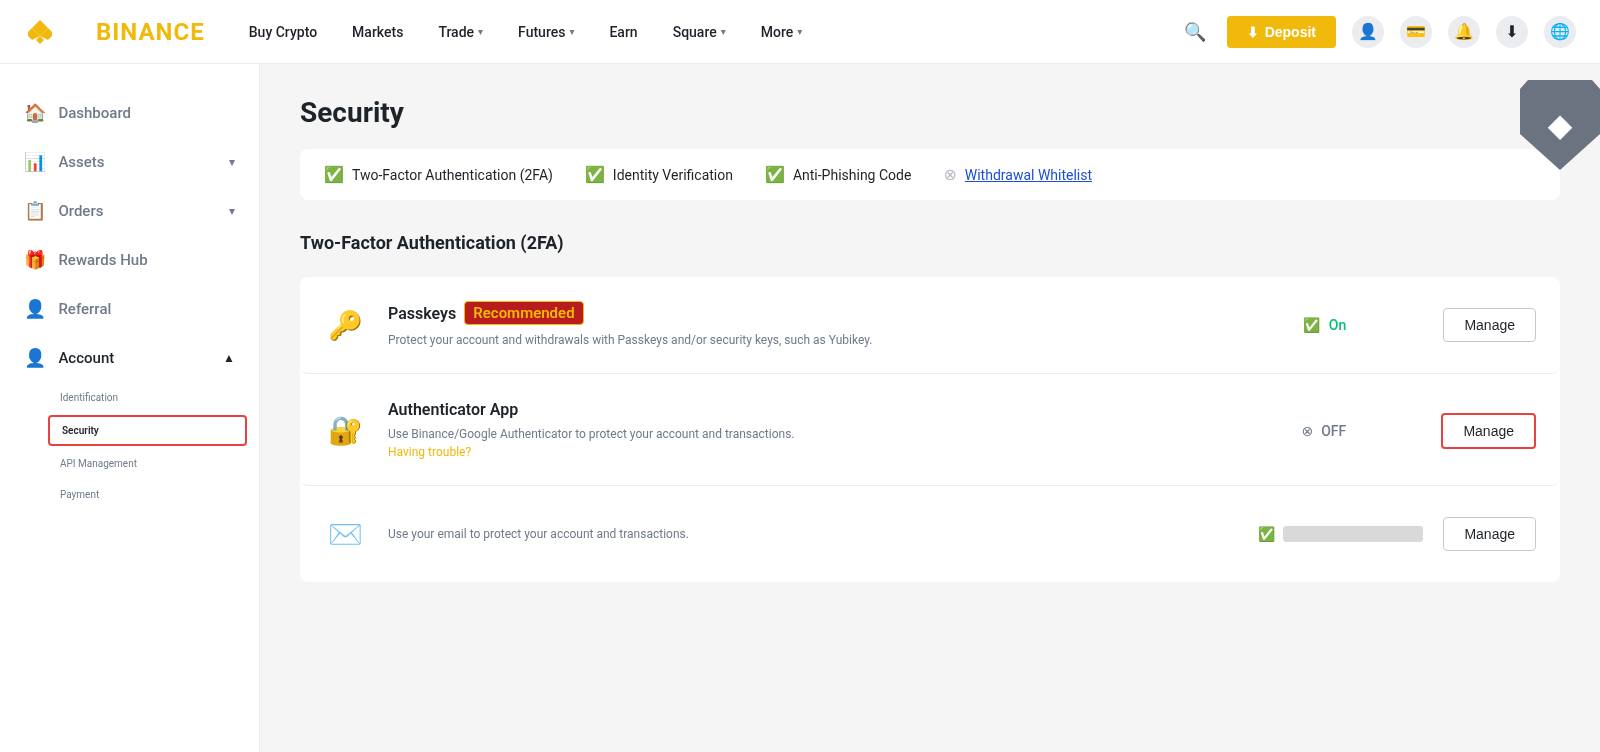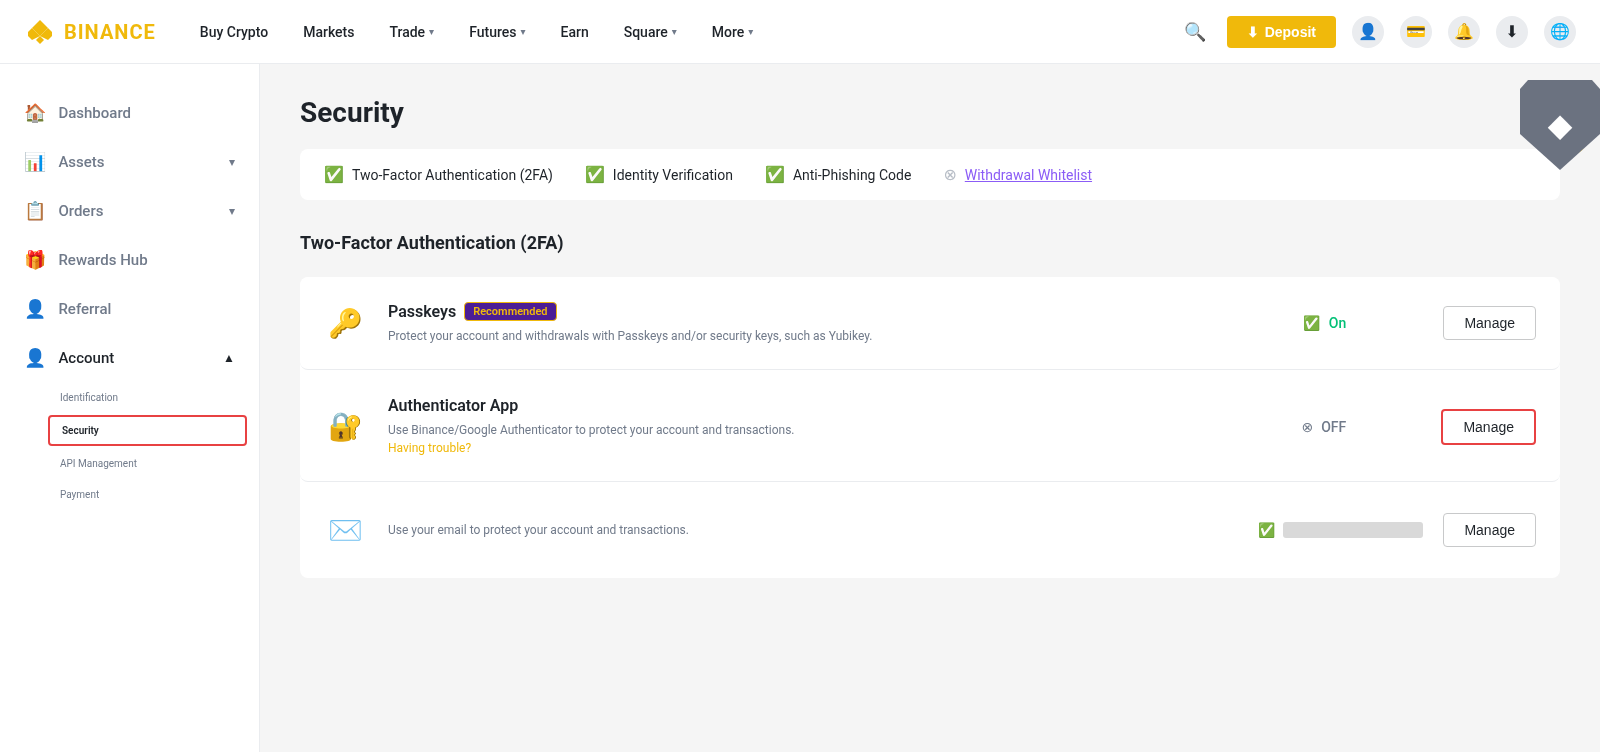--- a/index.html
+++ b/index.html
@@ -5,21 +5,21 @@
     * { box-sizing: border-box; margin: 0; padding: 0; }
     body { font-family: -apple-system, BlinkMacSystemFont, 'Segoe UI', Roboto, sans-serif; background: #f5f5f5; color: #1e2329; font-size: 14px; }
 
     
     .topnav {
       display: flex; align-items: center; background: #fff; border-bottom: 1px solid #eaecef;
       padding: 0 24px; height: 64px; position: sticky; top: 0; z-index: 100;
     }
     .topnav-logo { display: flex; align-items: center; gap: 8px; margin-right: 32px; }
     .logo-diamond { width: 32px; height: 32px; }
-    .logo-text { font-size: 20px; font-weight: 700; color: #f0b90b; letter-spacing: 1px; }
+    .logo-text { font-size: 24px; font-weight: 700; color: #f0b90b; letter-spacing: 1px; margin-left: 32px; }
     .topnav-links { display: flex; gap: 11px; flex: 1; }
     .nav-item {
       padding: 8px 12px; font-size: 14px; font-weight: 500; color: #1e2329;
       cursor: pointer; border-radius: 4px; display: flex; align-items: center; gap: 4px;
       white-space: nowrap;
     }
     .nav-item .chevron { font-size: 10px; color: #707a8a; }
     .topnav-actions { display: flex; align-items: center; gap: 16px; }
     .btn-deposit {
       background: #f0b90b; color: #fff; border: none; border-radius: 4px;
@@ -57,35 +57,35 @@
 
     
     .page-title { font-size: 28px; font-weight: 700; color: #1e2329; margin-bottom: 20px; }
     .security-status-bar {
       display: flex; align-items: center; gap: 32px; background: #fff;
       border-radius: 8px; padding: 16px 24px; margin-bottom: 32px;
     }
     .status-item { display: flex; align-items: center; gap: 8px; font-size: 14px; color: #1e2329; }
     .status-check { color: #02c076; font-size: 16px; }
     .status-grey { color: #b7bdc6; font-size: 16px; }
-    .status-link { color: #8b5cf6; text-decoration: underline; cursor: pointer; }
+    .status-link { color: #1d4ed8; text-decoration: underline; cursor: pointer; }
 
     
     .section-title { font-size: 18px; font-weight: 700; color: #1e2329; margin-bottom: 24px; }
 
     
     .security-card {
       background: #fff; border-radius: 8px; padding: 24px; margin-bottom: 2px;
       display: flex; align-items: center; gap: 20px; border-bottom: 1px solid #eaecef;
     }
     .security-card:last-child { border-bottom: none; }
     .card-icon { width: 44px; height: 44px; flex-shrink: 0; display: flex; align-items: center; justify-content: center; font-size: 28px; }
     .card-info { flex: 1; }
     .card-title { font-size: 16px; font-weight: 600; color: #1e2329; margin-bottom: 6px; display: flex; align-items: center; gap: 8px; }
-    .badge-recommended { background: #4c1d95; color: #f0b90b; border: 1px solid #f0b90b; border-radius: 4px; font-size: 11px; font-weight: 600; padding: 2px 8px; }
+    .badge-recommended { background: #b91c1c; color: #f0b90b; border: 1px solid #f0b90b; border-radius: 4px; font-size: 15px; font-weight: 600; padding: 2px 8px; }
     .card-desc { font-size: 12px; color: #707a8a; line-height: 1.5; }
     .card-link { color: #f0b90b; cursor: pointer; }
     .card-status { display: flex; align-items: center; gap: 8px; min-width: 120px; font-size: 14px; font-weight: 500; }
     .status-on { color: #02c076; }
     .status-off { color: #707a8a; }
     .btn-manage {
       background: #fff; border: 1px solid #c8c9ca; border-radius: 4px;
       padding: 8px 20px; font-size: 14px; font-weight: 500; cursor: pointer; color: #1e2329;
       white-space: nowrap;
     }

